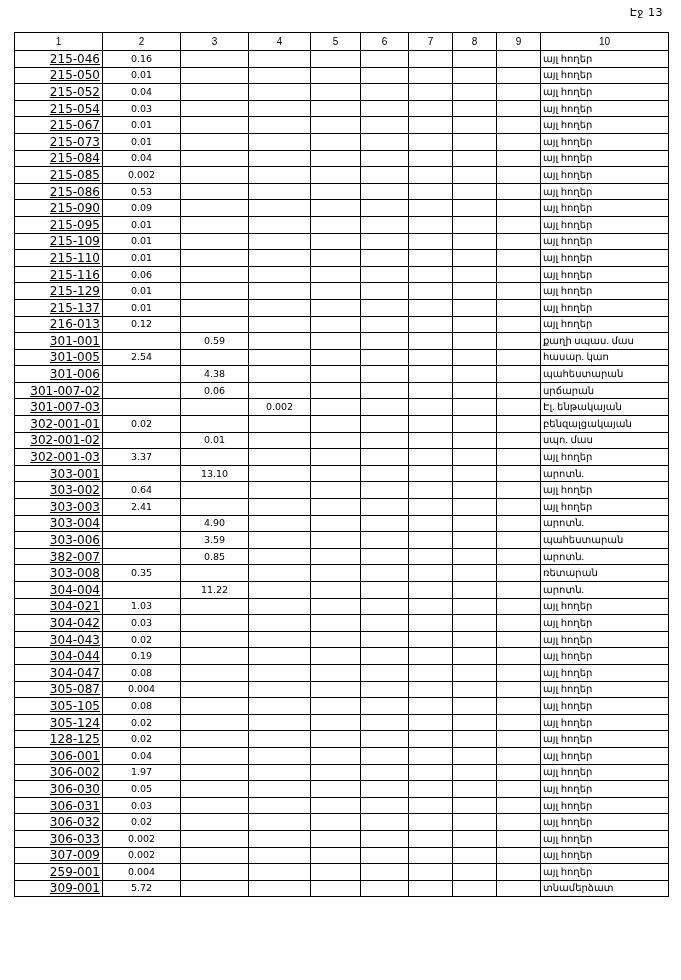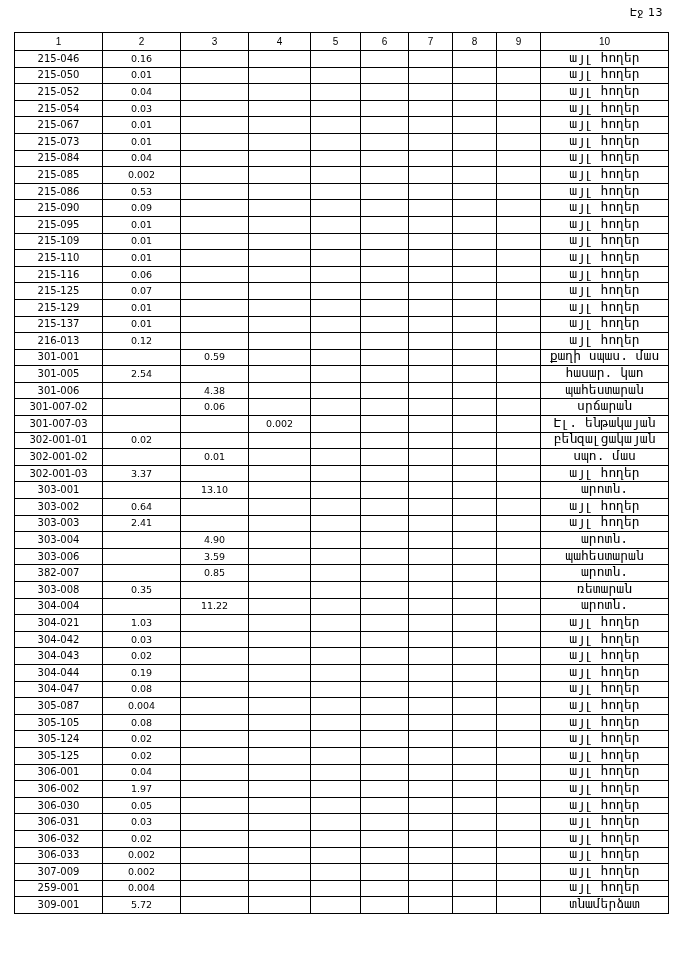--- a/index.html
+++ b/index.html
@@ -62,35 +62,36 @@
   col.c2 { width: 68px; }
   col.c3 { width: 62px; }
   col.c4 { width: 50px; }
   col.c5 { width: 48px; }
   col.c6 { width: 44px; }
   col.c7 { width: 44px; }
   col.c8 { width: 44px; }
   col.c9 { width: 128px; }
 
   td.code {
-    text-align: center;
+    text-align: right;
     padding-left: 3px;
     font-family: "DejaVu Sans", sans-serif;
-    font-size: 10px;
+    font-size: 12px;
+    text-decoration: underline;
   }
   td.num {
     text-align: center;
     font-family: "DejaVu Sans", sans-serif;
     font-size: 9.5px;
   }
   td.note {
-    text-align: center;
+    text-align: left;
     padding-left: 4px;
-    font-family: Liberation Mono, monospace;
-    font-size: 13px;
+    font-family: Liberation Serif, serif;
+    font-size: 10px;
   }
   .blank { }
 </style>
 </head>
 <body>
 
 <div class="page">
 
   <div class="page-number">Էջ 13</div>
 
@@ -285,32 +286,20 @@
             <td class="num blank"></td>
             <td class="num blank"></td>
             <td class="num blank"></td>
             <td class="num blank"></td>
             <td class="num blank"></td>
             <td class="num blank"></td>
             <td class="num blank"></td>
             <td class="note">այլ հողեր</td>
           </tr>
           <tr>
-            <td class="code">215-125</td>
-            <td class="num">0.07</td>
-            <td class="num blank"></td>
-            <td class="num blank"></td>
-            <td class="num blank"></td>
-            <td class="num blank"></td>
-            <td class="num blank"></td>
-            <td class="num blank"></td>
-            <td class="num blank"></td>
-            <td class="note">այլ հողեր</td>
-          </tr>
-          <tr>
             <td class="code">215-129</td>
             <td class="num">0.01</td>
             <td class="num blank"></td>
             <td class="num blank"></td>
             <td class="num blank"></td>
             <td class="num blank"></td>
             <td class="num blank"></td>
             <td class="num blank"></td>
             <td class="num blank"></td>
             <td class="note">այլ հողեր</td>
@@ -621,21 +610,21 @@
             <td class="num blank"></td>
             <td class="num blank"></td>
             <td class="num blank"></td>
             <td class="num blank"></td>
             <td class="num blank"></td>
             <td class="num blank"></td>
             <td class="num blank"></td>
             <td class="note">այլ հողեր</td>
           </tr>
           <tr>
-            <td class="code">305-125</td>
+            <td class="code">128-125</td>
             <td class="num">0.02</td>
             <td class="num blank"></td>
             <td class="num blank"></td>
             <td class="num blank"></td>
             <td class="num blank"></td>
             <td class="num blank"></td>
             <td class="num blank"></td>
             <td class="num blank"></td>
             <td class="note">այլ հողեր</td>
           </tr>

